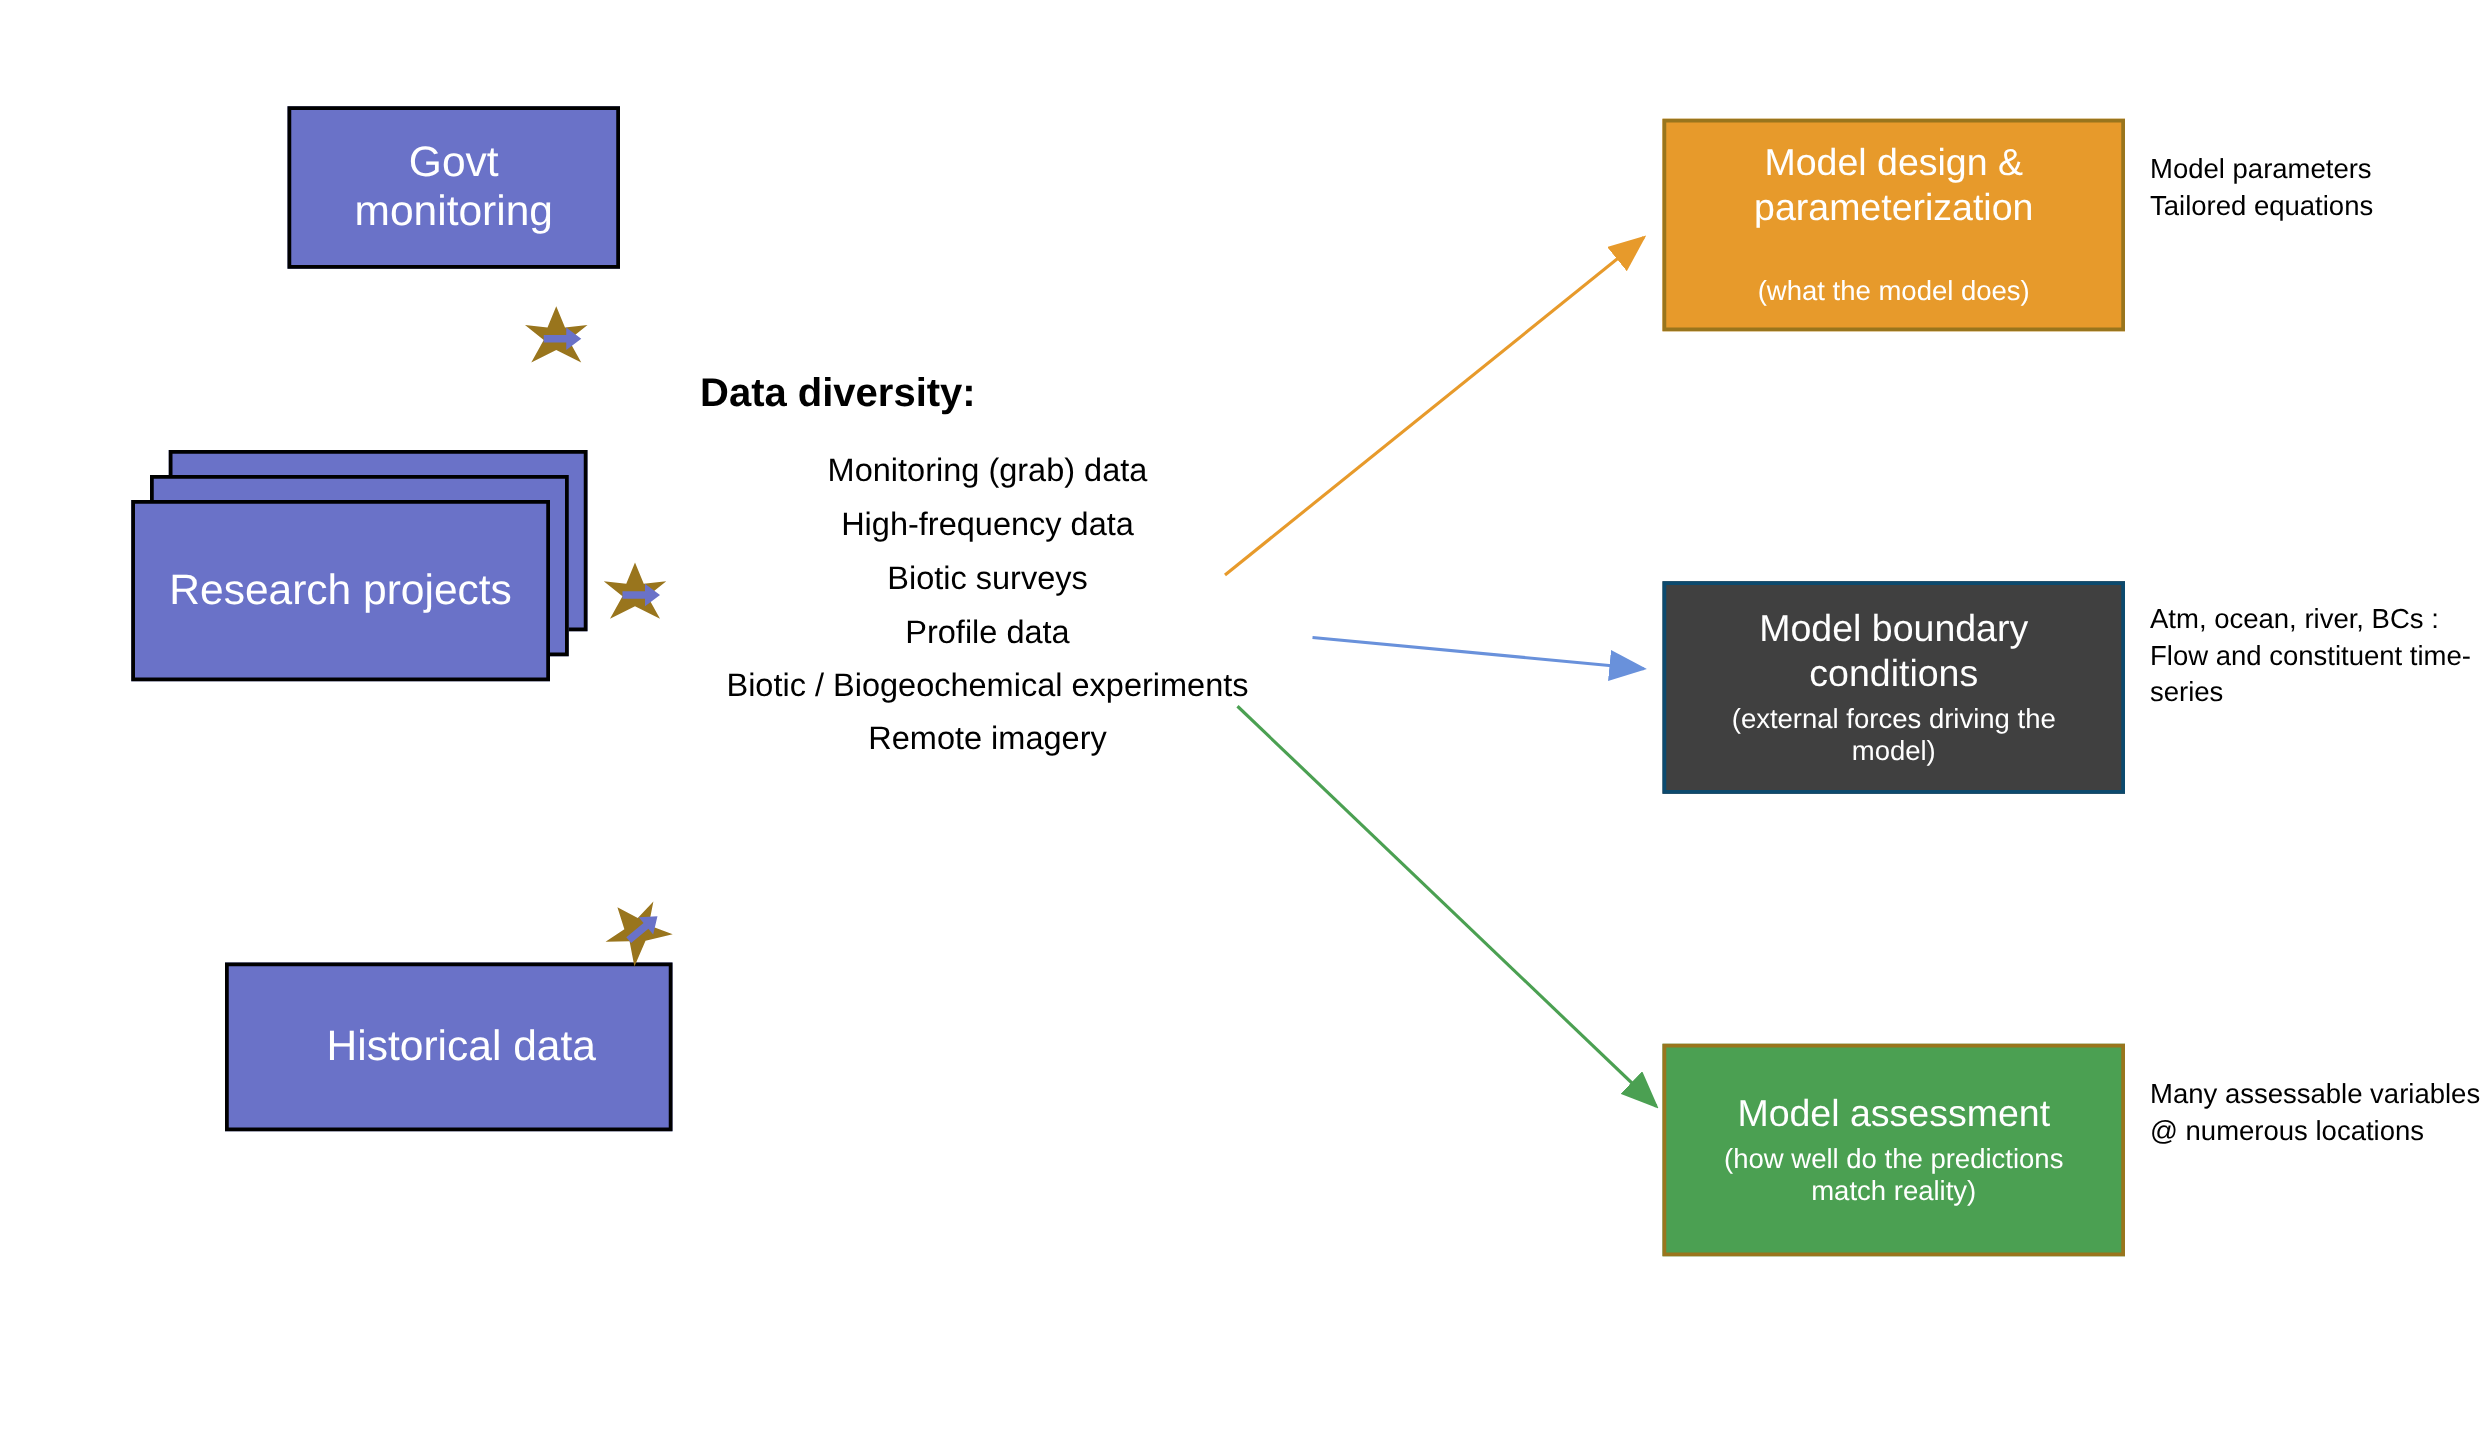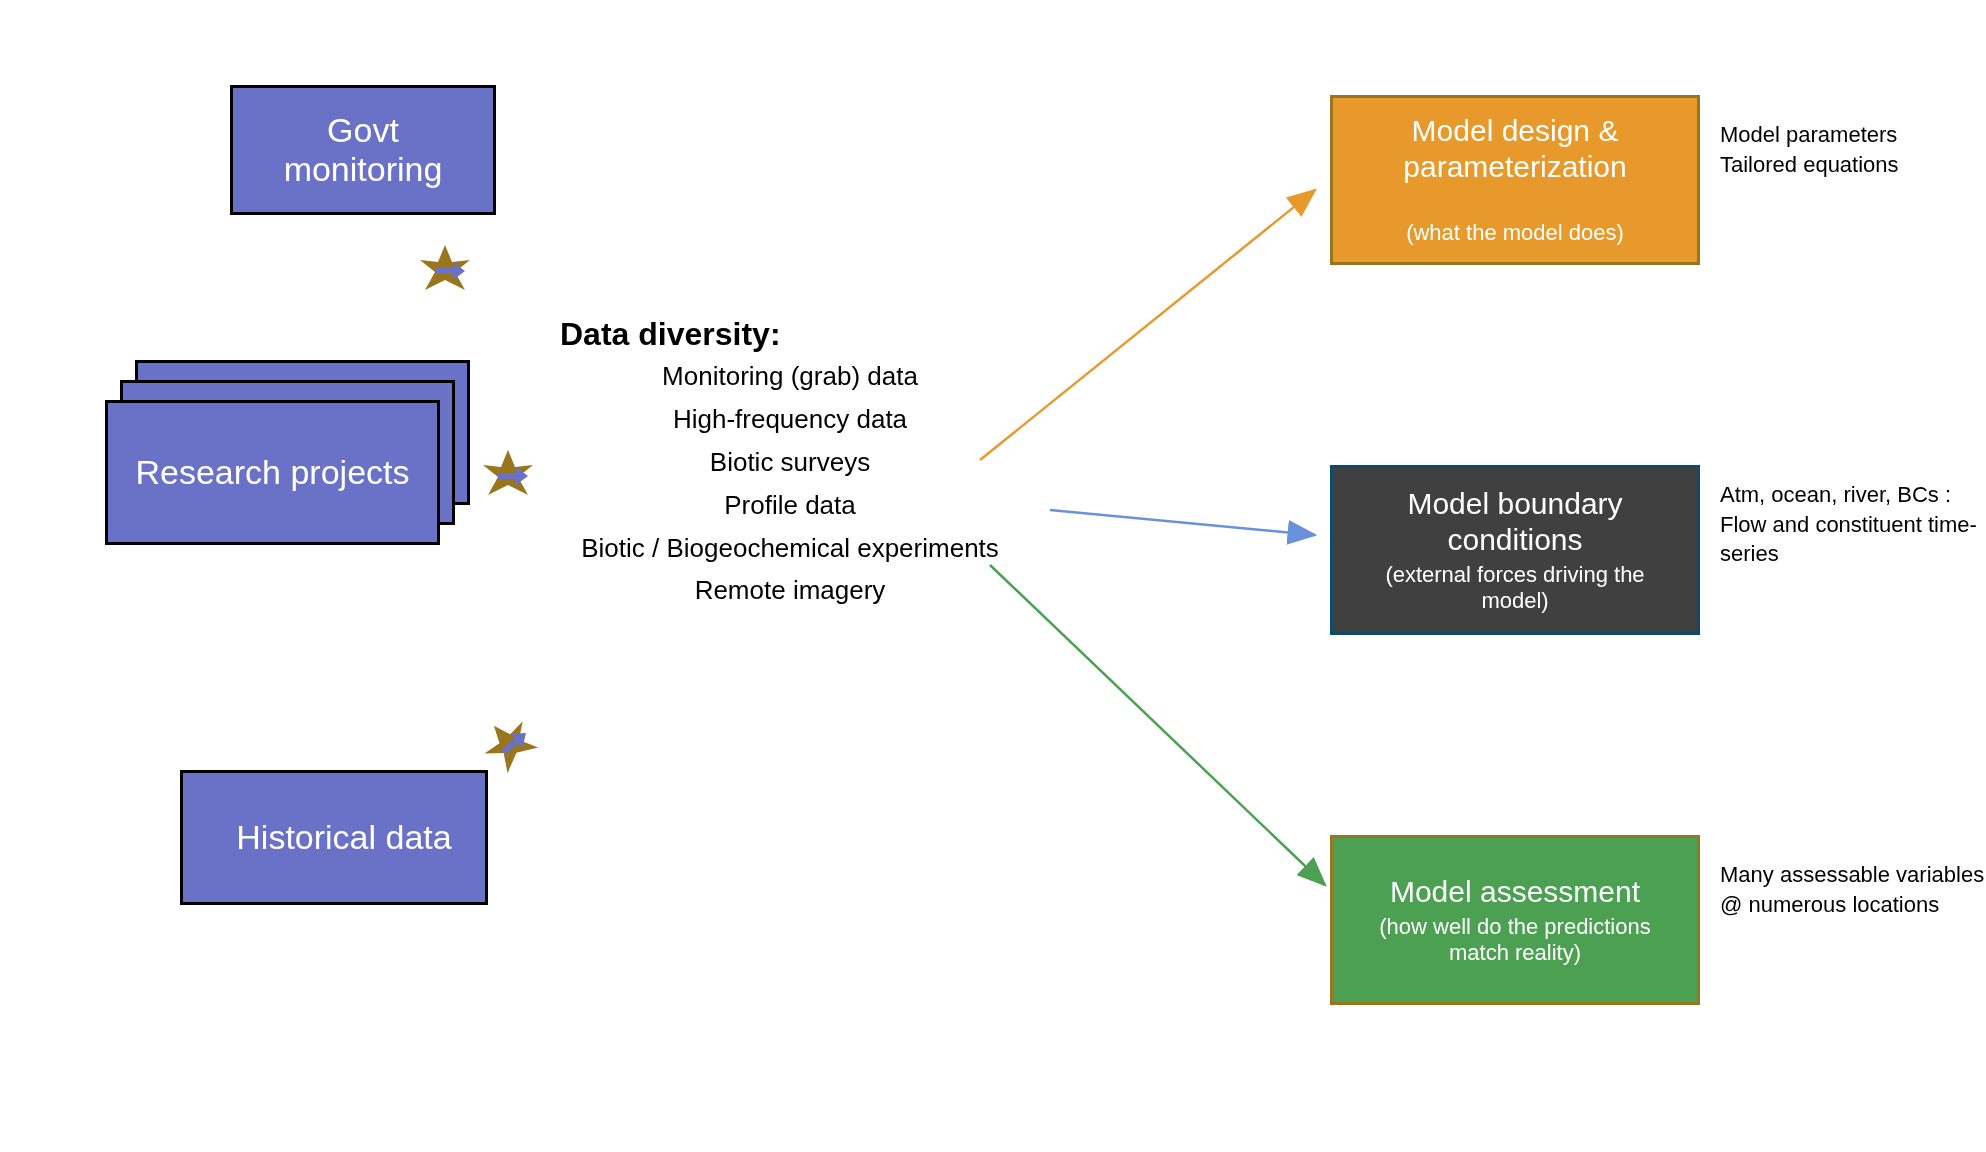--- a/index.html
+++ b/index.html
@@ -106,40 +106,40 @@
 <div class="box box-purple" style="left:230px; top:85px; width:266px; height:130px;">
   <span>Govt monitoring</span>
 </div>
 
 <div class="box-stacked" style="left:135px; top:360px; width:335px; height:145px;"></div>
 <div class="box-stacked" style="left:120px; top:380px; width:335px; height:145px;"></div>
 <div class="box box-purple" style="left:105px; top:400px; width:335px; height:145px;">
   <span>Research projects</span>
 </div>
 
-<div class="box box-purple" style="left:180px; top:770px; width:308px; height:135px;padding-left:32px;">
+<div class="box box-purple" style="left:180px; top:770px; width:358px; height:135px;padding-left:32px;">
   <span>Historical data</span>
 </div>
 
 <svg class="star-arrow" style="left:415px; top:240px;" viewBox="0 0 60 60">
   <path d="M30 5 L37 22 L55 20 L40 32 L50 50 L30 40 L10 50 L20 32 L5 20 L23 22 Z" fill="#99751d"></path>
   <path d="M20 28 L38 28 L38 22 L50 31 L38 40 L38 34 L20 34 Z" fill="#6a72c8"></path>
 </svg>
 
 <svg class="star-arrow" style="left:478px; top:445px;" viewBox="0 0 60 60">
   <path d="M30 5 L37 22 L55 20 L40 32 L50 50 L30 40 L10 50 L20 32 L5 20 L23 22 Z" fill="#99751d"></path>
   <path d="M20 28 L38 28 L38 22 L50 31 L38 40 L38 34 L20 34 Z" fill="#6a72c8"></path>
 </svg>
 
 <svg class="star-arrow" style="left:480px; top:715px; transform:rotate(-40deg);" viewBox="0 0 60 60">
   <path d="M30 5 L37 22 L55 20 L40 32 L50 50 L30 40 L10 50 L20 32 L5 20 L23 22 Z" fill="#99751d"></path>
   <path d="M20 28 L38 28 L38 22 L50 31 L38 40 L38 34 L20 34 Z" fill="#6a72c8"></path>
 </svg>
 
-<div class="center-heading" style="left:560px; top:316px;">Data diversity:</div>
+<div class="center-heading" style="left:560px; top:296px;">Data diversity:</div>
 
 <div class="center-list" style="left:540px; top:355px;">
   <div>Monitoring (grab) data</div>
   <div>High-frequency data</div>
   <div>Biotic surveys</div>
   <div>Profile data</div>
   <div>Biotic / Biogeochemical experiments</div>
   <div>Remote imagery</div>
 </div>
 

